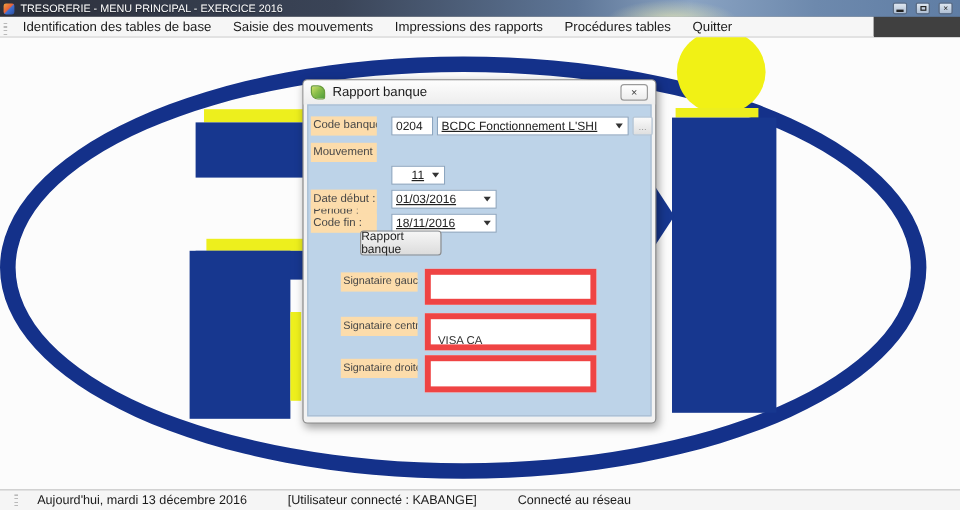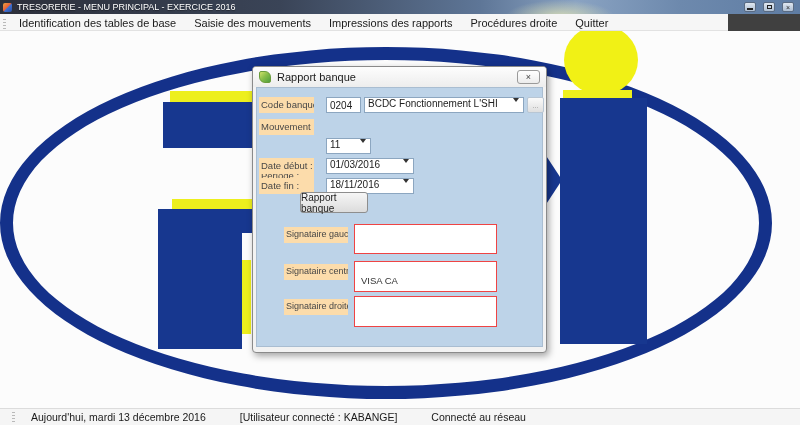--- a/index.html
+++ b/index.html
@@ -58,29 +58,29 @@
   .dlg-close { position:absolute; right:6px; top:3px; width:23px; height:14px; background:linear-gradient(#ffffff,#ececec);
     border:1px solid #9a9a9a; border-radius:3px; font-size:9px; color:#444; display:flex; align-items:center; justify-content:center; line-height:1; }
   .dlg-content { position:absolute; left:3px; right:3px; top:20px; bottom:5px; background:#bdd3e8; border:1px solid #a9bdd1; }
 
   .fld-label { position:absolute; background:#fcdcab; color:#474747; font-size:9.5px; padding:2px 2px;
     width:55px; height:16px; white-space:nowrap; overflow:hidden; }
   .sig-label { width:64px; font-size:9px; }
   .tbox { position:absolute; background:#fff; border:1px solid #8ca6c0; font-size:10px; color:#222;
     padding:1px 3px; height:16px; font-family:"Liberation Sans",sans-serif; }
   .combo { position:absolute; background:#fff; border:1px solid #8ca6c0; height:16px; font-size:10px; color:#222;
-    display:flex; align-items:flex-start; }
+    display:flex; align-items:center;text-decoration:underline; }
   .combo .txt { flex:1; padding:0 3px; white-space:nowrap; overflow:hidden; }
   .combo .arrow { width:0; height:0; border-left:3.5px solid transparent; border-right:3.5px solid transparent;
     border-top:4px solid #333; margin:0 4px 0 2px; flex:0 0 auto; }
   .browse-btn { position:absolute; height:16px; width:17px; background:linear-gradient(#fafafa,#dfdfdf);
     border:1px solid #b8c6d4; border-radius:2px; color:#9a9a9a; font-size:8px; display:flex; align-items:center; justify-content:center; }
   .push-btn { position:absolute; height:21px; background:linear-gradient(#f6f6f6,#dcdcdc); border:1px solid #8e8e8e;
     border-radius:3px; font-size:10px; color:#222; display:flex; align-items:center; justify-content:center; font-family:"Liberation Sans",sans-serif; }
-  .sig-box { position:absolute; background:#fff; border:1px solid #ef4444; font-size:9.5px; color:#333;
+  .sig-box { position:absolute; background:#fff; border:5px solid #ef4444; font-size:9.5px; color:#333;
     padding:13px 0 0 6px; overflow:hidden; }
 
   
   .statusbar { position:absolute; left:0; top:408px; width:800px; height:17px; background:#f5f5f5;
     border-top:1px solid #dcdcdc; display:flex; align-items:center; font-size:10.5px; color:#1a1a1a; }
   .statusbar span { white-space:nowrap;margin-left:12px; }
   .sb-gap { width:10px; }
 </style>
 </head>
 <body>
@@ -100,21 +100,21 @@
         </span>
       <span class="winbtn">×</span>
     </span>
   </div>
 
   <div class="menubar">
     <span class="grip"></span>
     <span class="menu-item">Identification des tables de base</span>
     <span class="menu-item">Saisie des mouvements</span>
     <span class="menu-item">Impressions des rapports</span>
-    <span class="menu-item">Procédures droite</span>
+    <span class="menu-item">Procédures tables</span>
     <span class="menu-item">Quitter</span>
   </div>
 
   <div class="client">
     <span class="abs ellipse-ring"></span>
     <span class="abs sun"></span>
     <span class="abs ylw barA-y"></span>
     <span class="abs navy barA-n"></span>
     <span class="abs ylw barB-y"></span>
     <span class="abs navy barB-stub"></span>
@@ -137,32 +137,32 @@
         <input class="tbox" style="left: 69px; top: 9px; width: 35px;" value="0204">
         <span class="combo" style="left:107px; top:9px; width:160px;">
           <span class="txt">BCDC  Fonctionnement  L'SHI</span>
           <span class="arrow"></span>
         </span>
         <span class="browse-btn" style="left:270px; top:9px;">...</span>
 
         <span class="fld-label" style="left:2px; top:31px;">Mouvement :</span>
 
         <span class="fld-label" style="left:2px; top:40px;margin-top:40px;">Période :</span>
-        <span class="combo" style="left:69px; top:50px; width:45px;">
+        <span class="combo" style="left:69px; top:50px; width:45px;padding-left:13px;">
           <span class="txt">11</span>
           <span class="arrow"></span>
         </span>
 
         <span class="fld-label" style="left:2px; top:70px;">Date début :</span>
         <span class="combo" style="left:69px; top:70px; width:88px;">
           <span class="txt">01/03/2016</span>
           <span class="arrow"></span>
         </span>
 
-        <span class="fld-label" style="left:2px; top:90px;">Date fin :</span>
+        <span class="fld-label" style="left:2px; top:90px;">Code fin :</span>
         <span class="combo" style="left:69px; top:90px; width:88px;">
           <span class="txt">18/11/2016</span>
           <span class="arrow"></span>
         </span>
 
         <span class="push-btn" style="left:43px; top:104px; width:68px;">Rapport banque</span>
 
         <span class="fld-label sig-label" style="left:27px; top:139px;">Signataire gauche :</span>
         <div class="sig-box" style="left:97px; top:136px; width:143px; height:30px;"></div>
 

